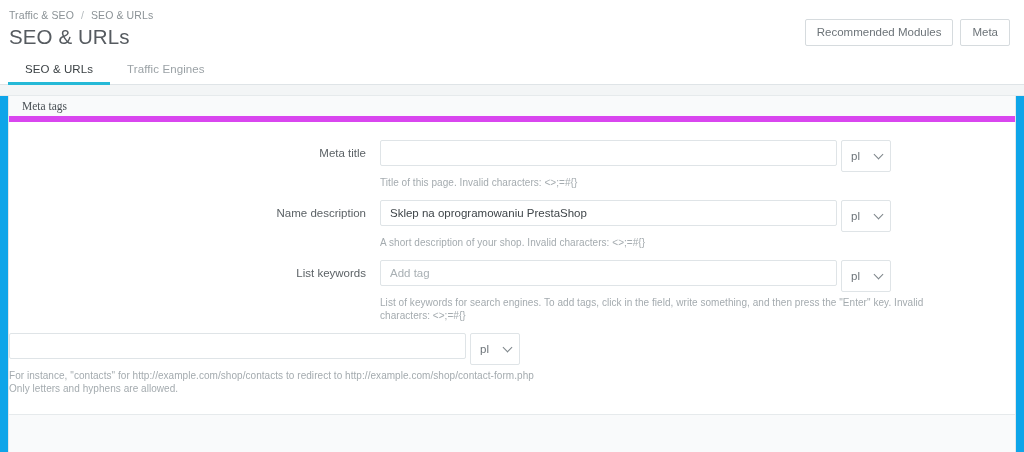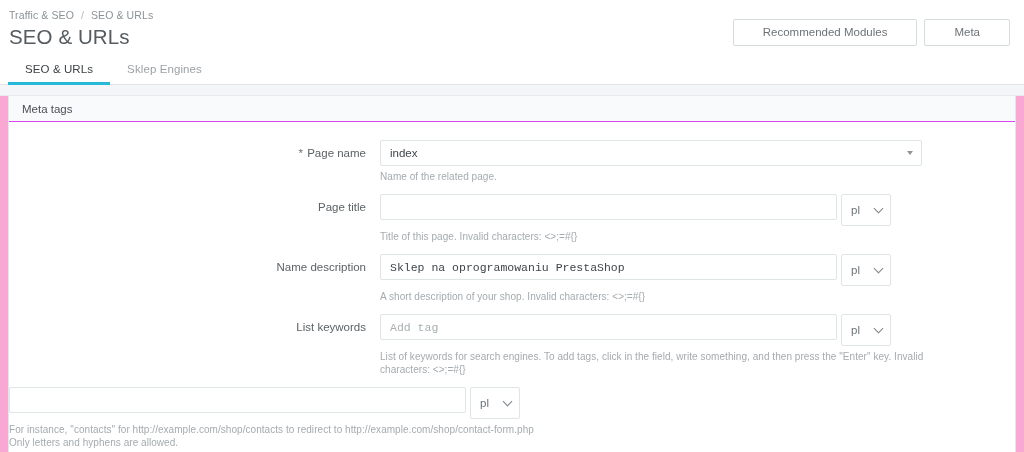--- a/index.html
+++ b/index.html
@@ -3,21 +3,21 @@
 <meta charset="utf-8">
 <style>
   * { box-sizing: border-box; }
   html, body {
     margin: 0; padding: 0;
     width: 1024px; height: 452px;
     background: #ffffff;
     font-family: "Liberation Sans", sans-serif;
     -webkit-font-smoothing: antialiased;
   }
-  .page { position: relative; width: 1024px; height: 452px; overflow: hidden; background:#f9a8d4; }
+  .page { position: relative; width: 1024px; height: 452px; overflow: hidden; background:#0ea5e9; }
 
   
   .top-remnant {
     position:absolute; left:90px; top:0; width:140px; height:3px;
     background:#e9eef0;
   }
 
   
   .header {
     position: relative;
@@ -33,21 +33,21 @@
   .page-title {
     font-size: 20.5px; color: #565b60; font-weight: 400;
     margin: 0; line-height: 26px; letter-spacing: .1px;
   }
   .header-actions {
     position: absolute; right: 14px; top: 19px;
     display: flex; gap: 7px; align-items: center;
   }
   .btn-outline {
     background: #fff; border: 1px solid #d6dbde; color:#6c7378;
-    font-size: 11.5px; padding: 6px 29px; border-radius: 2px;
+    font-size: 11.5px; padding: 6px 11px; border-radius: 2px;
     cursor: pointer; line-height: 13px; white-space: nowrap;
     font-family: "Liberation Sans", sans-serif;
   }
 
   
   .tabs {
     position: relative;
     height: 30px;
     border-bottom: 1px solid #dfe4e7;
     padding-left: 8px;
@@ -70,21 +70,22 @@
     margin: 0 8px;
     border: 1px solid #e2e7e9;
     border-top: none;
     background: #fff;
   }
   .panel-head {
     height: 26px; display:flex; align-items:center;
     padding-left: 13px;
     font-size: 11.5px; color: #4a5055;
     background: #f9fafb;
-    border-bottom: 1px solid #d946ef;
+    border-bottom: 6px solid #d946ef;
+    font-family: Liberation Serif, serif;
   }
   .panel-body { padding: 18px 0 8px 0; background:#fff; }
 
   
   .form-row {
     display: flex; align-items: flex-start;
     margin-bottom: 11px;
   }
   .form-label {
     width: 371px; text-align: right; padding-right: 14px;
@@ -107,21 +108,21 @@
   .select-box {
     position: relative; width: 542px;
   }
   .select-box .caret-sm {
     position: absolute; right: 9px; top: 11px;
     width: 0; height: 0;
     border-left: 3.5px solid transparent;
     border-right: 3.5px solid transparent;
     border-top: 4px solid #8d9498;
   }
-  .input-main { width: 457px; font-family: Liberation Mono, monospace; }
+  .input-main { width: 457px; }
 
   .lang-select {
     width: 50px; height: 32px; border: 1px solid #dfe4e7; border-radius: 2px;
     background: #fff; display: flex; align-items: center;
     justify-content: space-between; padding: 0 7px 0 9px;
     font-size: 11.5px; color: #6c7378; cursor: pointer;
   }
   .chev {
     width: 7px; height: 7px; border-right: 1.6px solid #7d858a;
     border-bottom: 1.6px solid #7d858a; transform: rotate(45deg);
@@ -157,51 +158,36 @@
     <h1 class="page-title">SEO &amp; URLs</h1>
 
     <div class="header-actions">
       <button class="btn-outline">Recommended Modules</button>
       <button class="btn-outline">Meta</button>
     </div>
   </div>
 
   <div class="tabs">
     <div class="tab active">SEO &amp; URLs</div>
-    <div class="tab">Sklep Engines</div>
+    <div class="tab">Traffic Engines</div>
   </div>
 
   <div class="gap-strip"></div>
 
   <div class="panel">
 
     <div class="panel-head">
       <span>Meta tags</span>
     </div>
 
     <div class="panel-body">
 
-      <div class="form-row">
-        <div class="form-label">
-          <span class="req">*</span>
-          <span>Page name</span>
-        </div>
-        <div class="field-wrap">
-          <div class="field-line">
-            <div class="select-box">
-              <input class="select" readonly="" value="index" style="">
-              <span class="caret-sm"></span>
-            </div>
-          </div>
-          <div class="hint">Name of the related page.</div>
-        </div>
-      </div>
-
-      <div class="form-row">
-        <div class="form-label">Page title</div>
+
+      <div class="form-row">
+        <div class="form-label">Meta title</div>
         <div class="field-wrap">
           <div class="field-line">
             <input class="input input-main" value="" style="">
             <div class="lang-select">
               <span>pl</span>
               <span class="chev"></span>
             </div>
           </div>
           <div class="hint">Title of this page. Invalid characters: &lt;&gt;;=#{}</div>
         </div>

